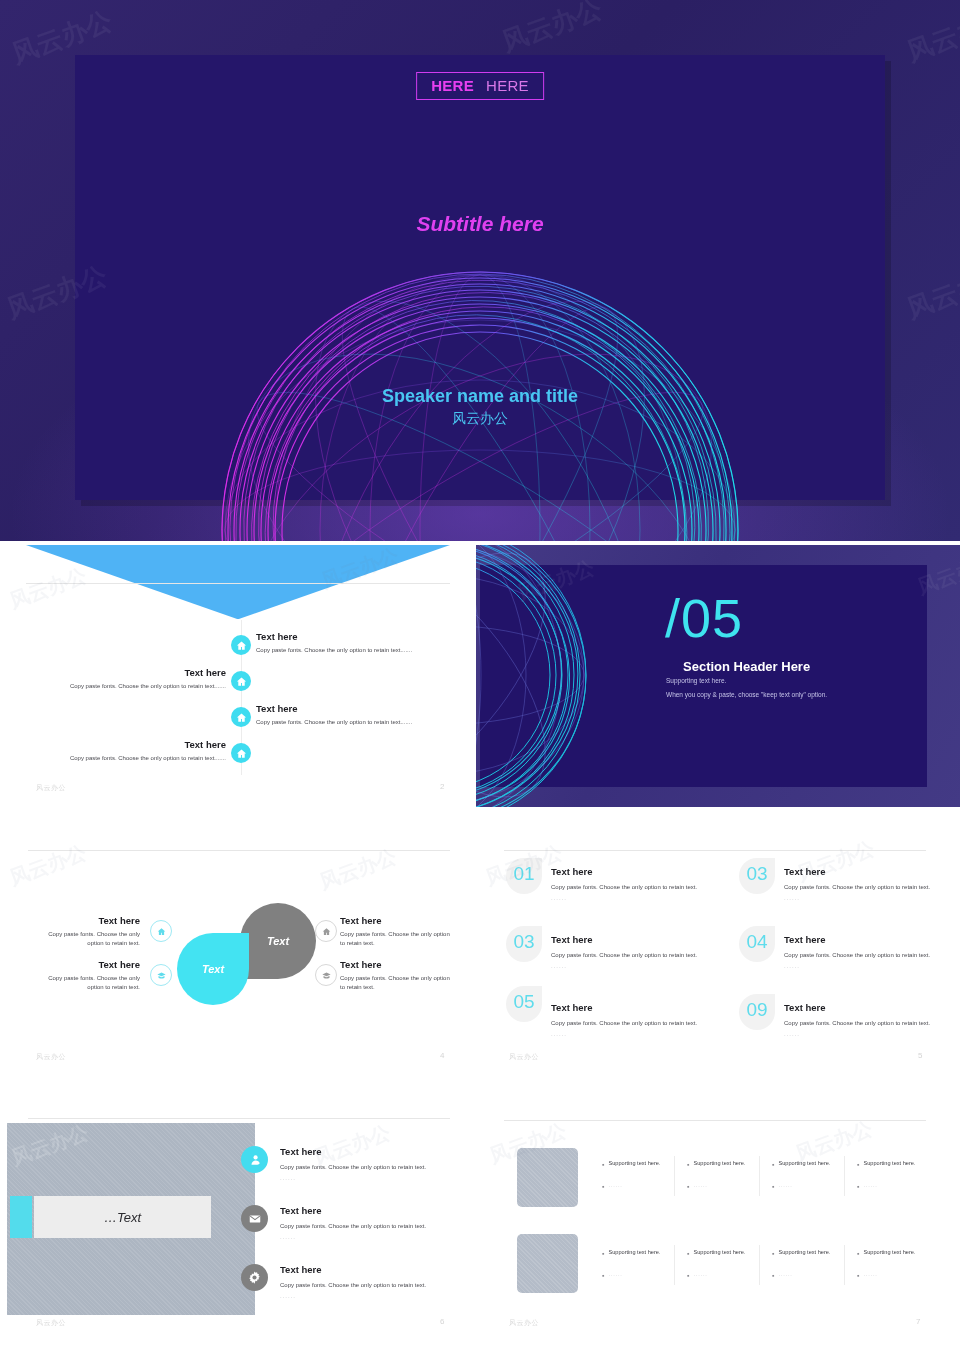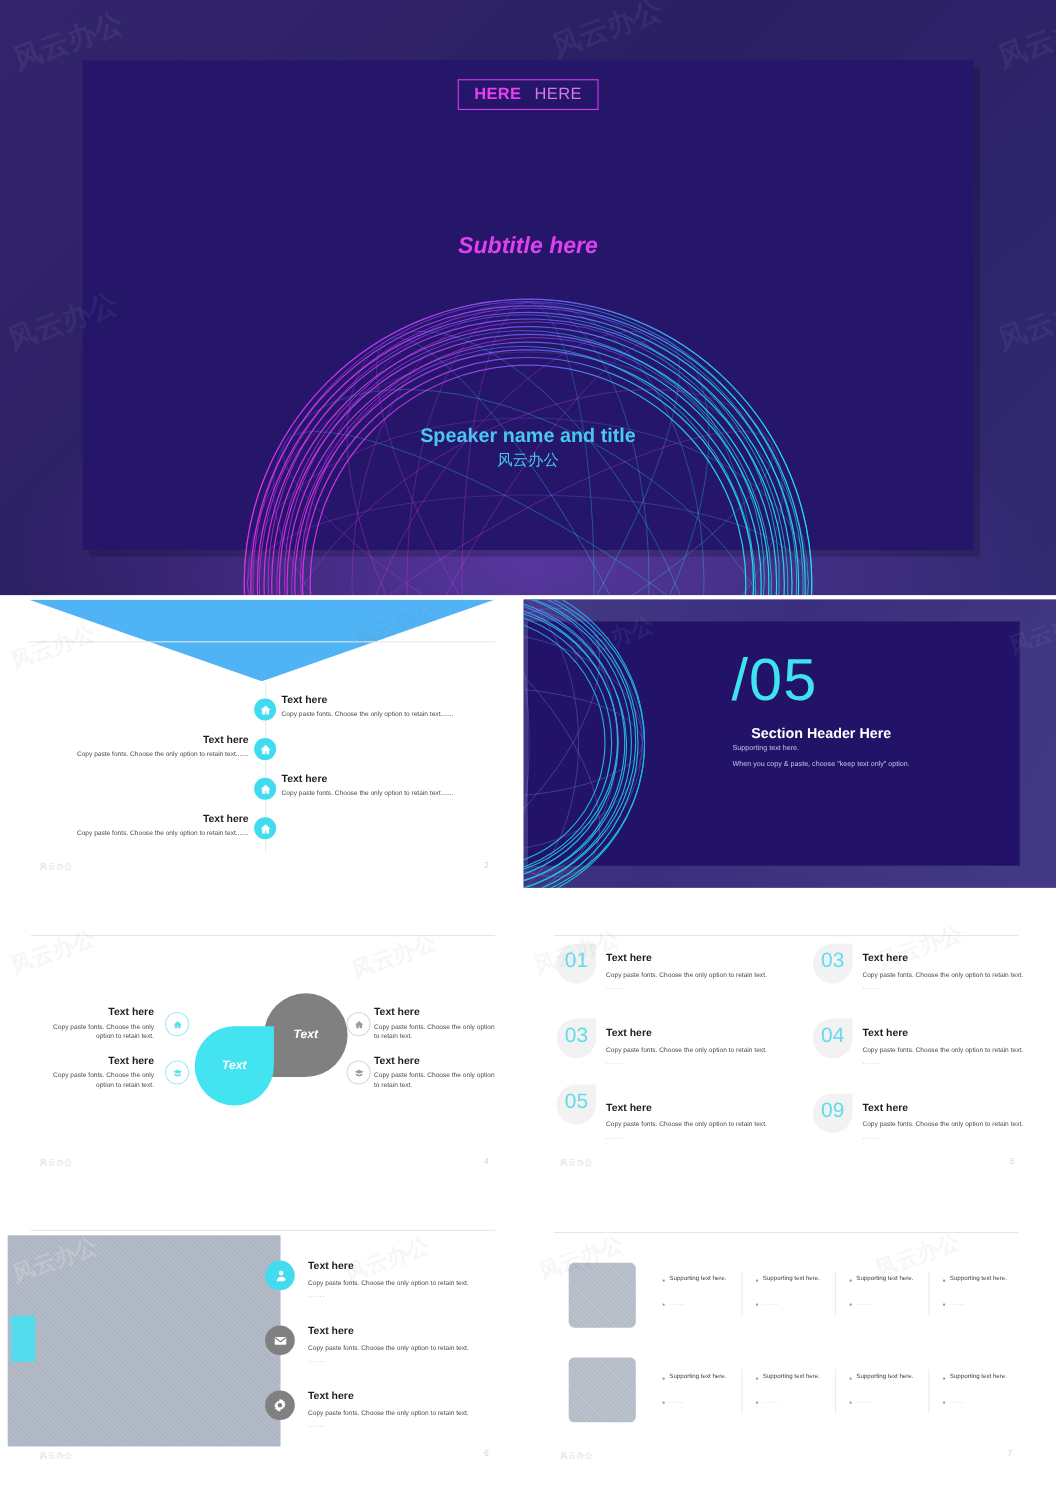--- a/index.html
+++ b/index.html
@@ -479,20 +479,23 @@
   <div class="footer-page" style="left:442px; top:221px;">5</div>
 </div>
 
 <div class="slide" id="slide6">
   <div class="hairline" style="left:28px; top:8px; width:422px;"></div>
   <div class="ph"></div>
   <div class="wm dark" style="left:10px; top:22px; font-size:20px; color:rgba(255,255,255,.18);">风云办公</div>
   <div class="wm dark" style="left:312px; top:22px; font-size:20px;">风云办公</div>
 
   <div style="position:absolute; left:10px; top:86px; width:22px; height:42px; background:#53dcec;"></div>
+  <div style="position:absolute; left:34px; top:86px; width:177px; height:42px; background:#ededed; display:flex; align-items:center; justify-content:center; font-size:13px; font-style:italic; color:#2b2b2f;">
+    <span>…Text</span>
+  </div>
 
   <div class="s6-ico circ-icon" style="left:241px; top:36px; background:#43dcef;">
     <svg width="14" height="14" viewBox="0 0 24 24">
       <circle cx="13" cy="7.5" r="3.6" fill="#fff"></circle>
       <path fill="#fff" d="M6 20c0-4.1 3.3-7 7.2-7 3.4 0 6 1.9 6.8 4.6-.5 1.5-2 2.4-4 2.4z"></path>
     </svg>
   </div>
   <div style="position:absolute; left:280px; top:36px; width:180px;">
     <div class="t-head">Text here</div>
     <div class="t-body" style="margin-top:6px;">Copy paste fonts. Choose the only option to retain text.</div>

